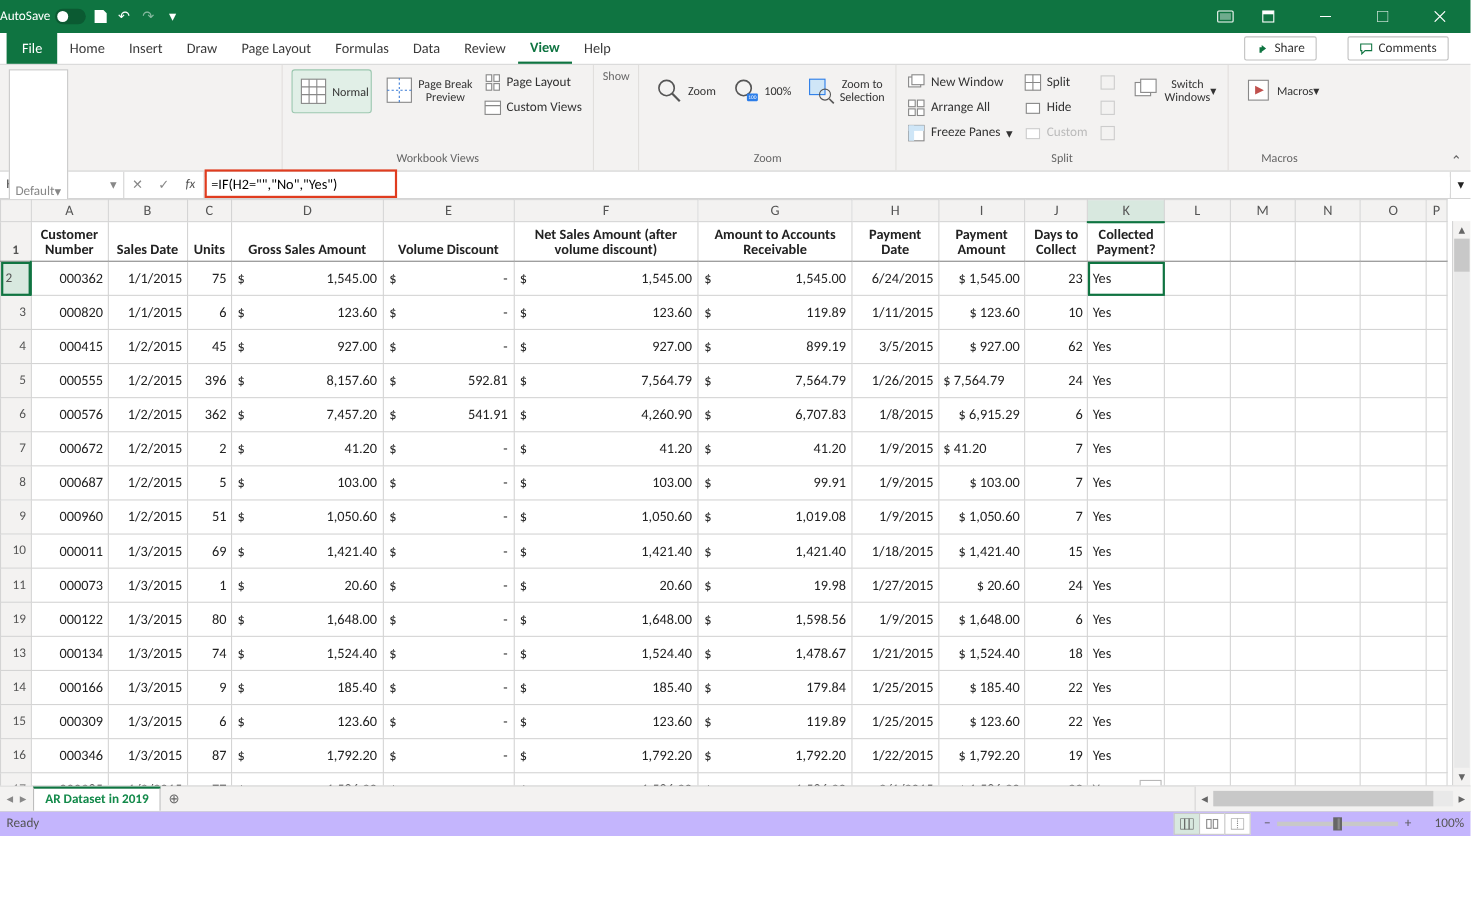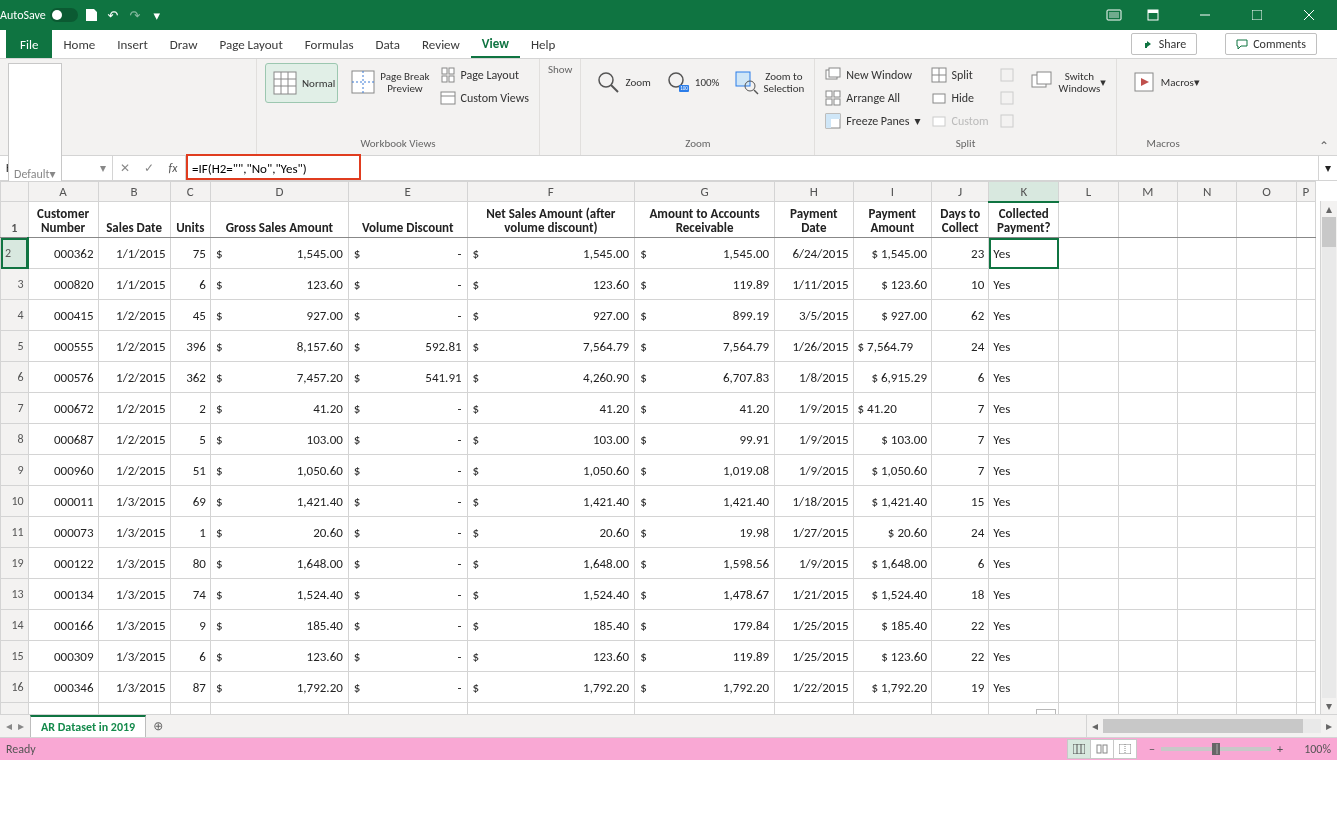--- a/index.html
+++ b/index.html
@@ -72,21 +72,21 @@
 
 .tabsbar{height:22px;border-top:1px solid #d4d4d4;display:flex;align-items:stretch;background:#f3f2f1;font-size:12px}
 .tabsbar .nav{display:flex;align-items:center;padding:0 6px;gap:6px;color:#888}
 .tabsbar .sheettab{background:#fff;border:1px solid #bdbdbd;border-bottom:none;padding:0 10px;display:flex;align-items:center;font-weight:600;color:#148a4b;border-top:2px solid #0f7441}
 .tabsbar .plus{width:24px;display:flex;align-items:center;justify-content:center;color:#666}
 .tabsbar .hsb{flex:0 0 250px;margin-left:auto;display:flex;align-items:center;background:#f3f2f1;border-left:1px solid #d4d4d4}
 .tabsbar .hsb .track{flex:1;height:14px;background:#e9e9e9;position:relative;margin:0 0px}
 .tabsbar .hsb .thumb{position:absolute;left:0;top:0;height:14px;width:200px;background:#c8c8c8}
 .tabsbar .hsb .arr{width:16px;display:flex;justify-content:center;color:#666}
 
-.statusbar{height:22px;background:#f9a8d4;border-top:1px solid #d4d4d4;display:flex;align-items:center;font-size:12px;color:#555;padding:0 6px}
+.statusbar{height:22px;background:#c4b5fd;border-top:1px solid #d4d4d4;display:flex;align-items:center;font-size:12px;color:#555;padding:0 6px}
 .statusbar .spacer{flex:1}
 .viewbtns{display:flex;align-items:center;gap:0;margin-right:12px}
 .viewbtns .vb{width:22px;height:18px;border:1px solid #c8c8c8;display:flex;align-items:center;justify-content:center;margin-left:-1px;background:#fff}
 .viewbtns .vb.active{background:#d8e8df}
 .zoomslider{display:flex;align-items:center;gap:6px}
 .zoomslider .track{width:110px;height:4px;background:#c8c8c8;position:relative}
 .zoomslider .track::after{content:"";position:absolute;left:50%;top:-3px;width:2px;height:10px;background:#888}
 .zoomslider .thumb{position:absolute;left:50%;top:-4px;width:8px;height:12px;background:#666;transform:translateX(-50%)}
 .vsb{position:absolute;right:0;top:20px;bottom:0;width:16px;background:#f3f2f1;border-left:1px solid #d4d4d4}
 .vsb .tr{position:absolute;left:1px;right:1px;top:16px;bottom:16px;background:#e9e9e9}

